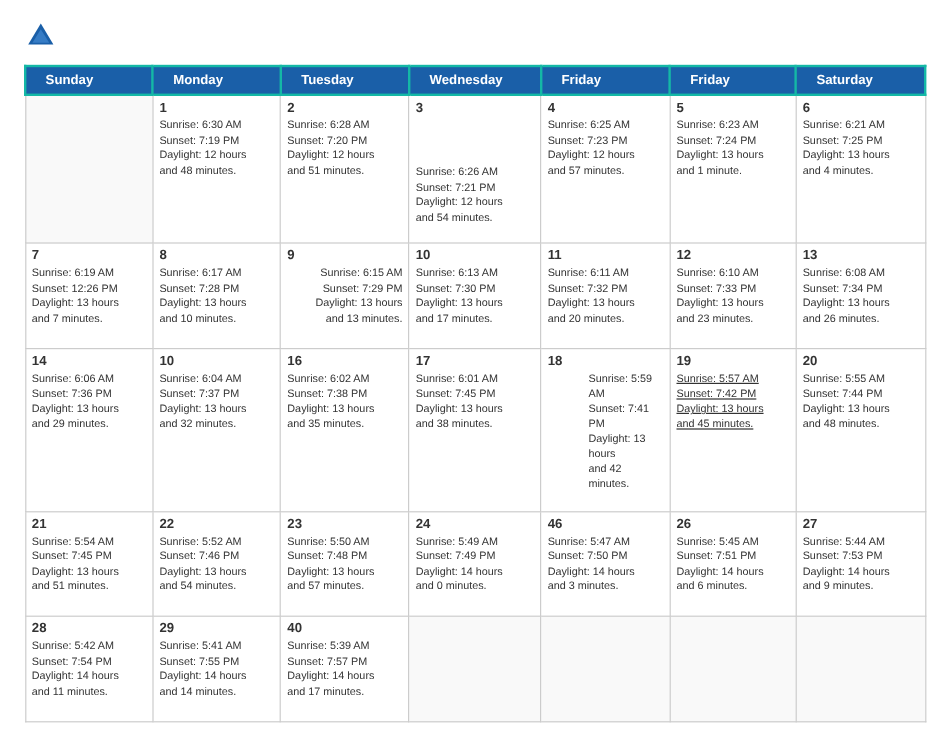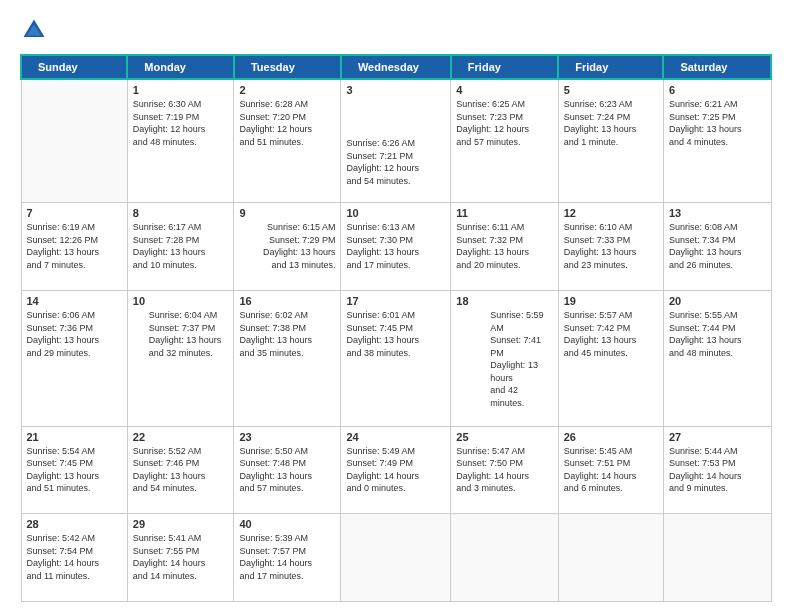--- a/index.html
+++ b/index.html
@@ -229,21 +229,21 @@
         <tr>
           <td>
             <span class="day-num">14</span>
             <div class="day-info" style="white-space: pre-line;">Sunrise: 6:06 AM
 Sunset: 7:36 PM
 Daylight: 13 hours
 and 29 minutes.</div>
           </td>
           <td>
             <span class="day-num">10</span>
-            <div class="day-info" style="white-space: pre-line; margin-left: 16px;">Sunrise: 6:04 AM
+            <div class="day-info" style="white-space: pre-line;">Sunrise: 6:04 AM
 Sunset: 7:37 PM
 Daylight: 13 hours
 and 32 minutes.</div>
           </td>
           <td>
             <span class="day-num">16</span>
             <div class="day-info" style="white-space: pre-line;">Sunrise: 6:02 AM
 Sunset: 7:38 PM
 Daylight: 13 hours
 and 35 minutes.</div>
@@ -257,21 +257,21 @@
           </td>
           <td>
             <span class="day-num">18</span>
             <div class="day-info" style="white-space: pre-line; margin-left: 34px;">Sunrise: 5:59 AM
 Sunset: 7:41 PM
 Daylight: 13 hours
 and 42 minutes.</div>
           </td>
           <td>
             <span class="day-num">19</span>
-            <div class="day-info" style="white-space: pre-line;">Sunrise: 5:57 AM
+            <div class="day-info" style="white-space: pre-line; text-decoration: underline;">Sunrise: 5:57 AM
 Sunset: 7:42 PM
 Daylight: 13 hours
 and 45 minutes.</div>
           </td>
           <td>
             <span class="day-num">20</span>
             <div class="day-info" style="white-space: pre-line;">Sunrise: 5:55 AM
 Sunset: 7:44 PM
 Daylight: 13 hours
 and 48 minutes.</div>
@@ -300,21 +300,21 @@
 and 57 minutes.</div>
           </td>
           <td>
             <span class="day-num">24</span>
             <div class="day-info" style="white-space: pre-line;">Sunrise: 5:49 AM
 Sunset: 7:49 PM
 Daylight: 14 hours
 and 0 minutes.</div>
           </td>
           <td>
-            <span class="day-num">25</span>
+            <span class="day-num">46</span>
             <div class="day-info" style="white-space: pre-line;">Sunrise: 5:47 AM
 Sunset: 7:50 PM
 Daylight: 14 hours
 and 3 minutes.</div>
           </td>
           <td>
             <span class="day-num">26</span>
             <div class="day-info" style="white-space: pre-line;">Sunrise: 5:45 AM
 Sunset: 7:51 PM
 Daylight: 14 hours

